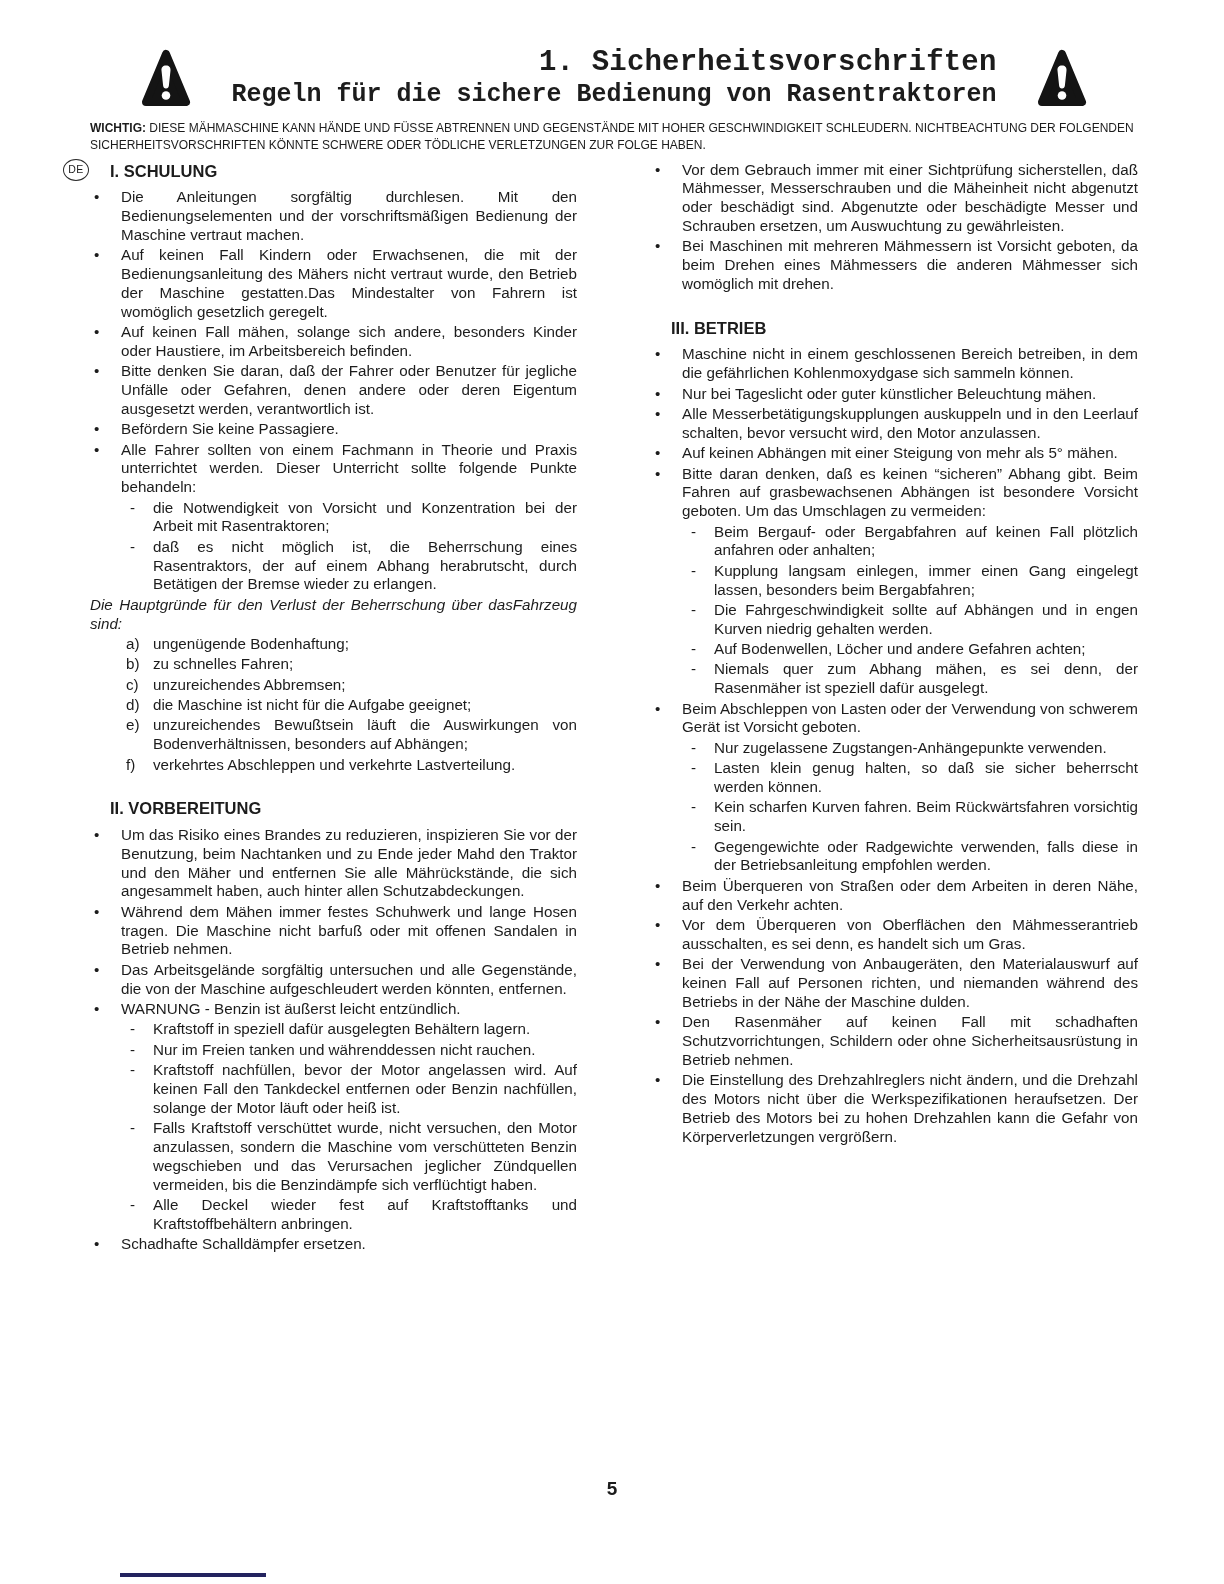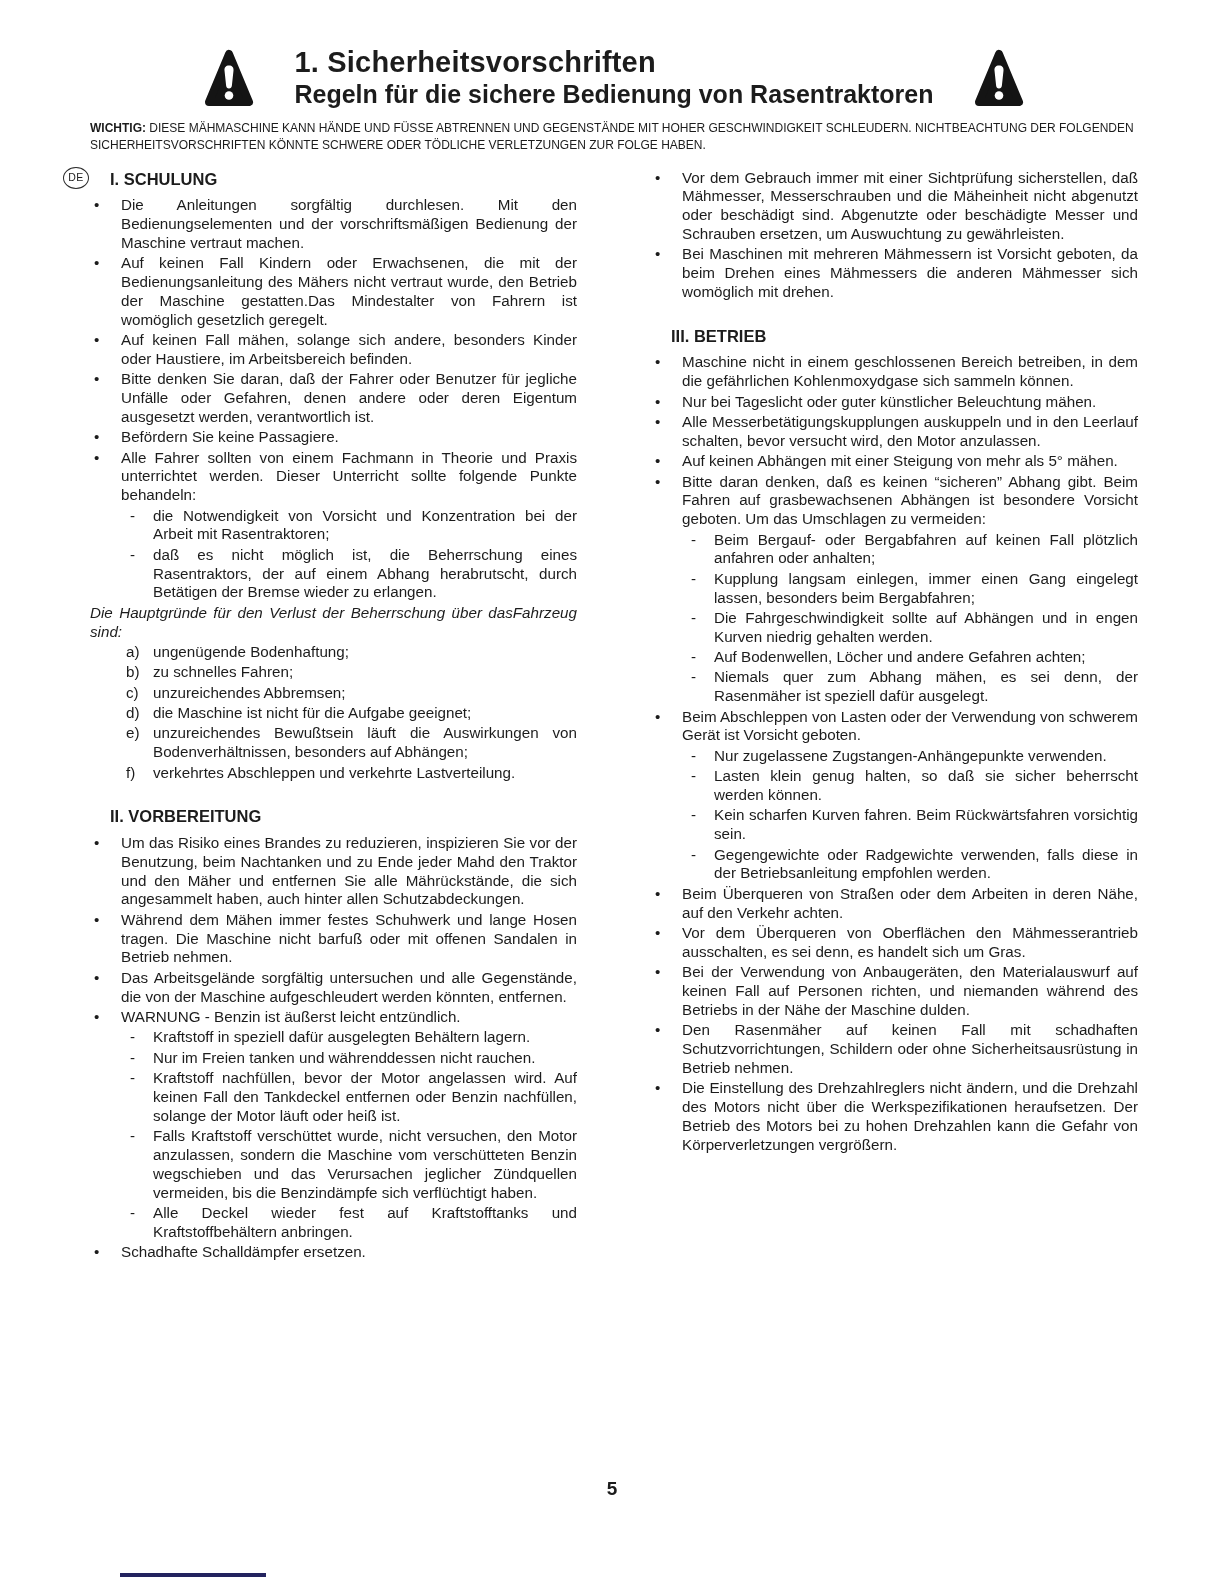--- a/index.html
+++ b/index.html
@@ -5,26 +5,26 @@
   * { margin:0; padding:0; box-sizing:border-box; }
   html,body { background:#ffffff; }
   body { font-family:"Liberation Sans", sans-serif; color:#1c1c1c; }
   .page {
     position:relative; width:1224px; height:1584px; margin:0 auto;
     background:#ffffff; overflow:hidden;
     padding:46px 86px 0 90px;
   }
   .header { display:flex; align-items:flex-start; justify-content:center; gap:40px; }
   .warn-icon { flex:0 0 auto; margin-top:3px; line-height:0; }
-  .header-text { text-align:left; }
+  .header-text { text-align:right;font-family:Liberation Mono, monospace; }
   .title { font-size:29px; font-weight:bold; letter-spacing:0.2px; }
   .subtitle { font-size:25px; font-weight:bold; margin-top:1px; }
   .important { margin-top:11px; font-size:12px; line-height:1.4; text-align:left; }
   .important .label { font-weight:bold; }
-  .columns { display:flex; gap:74px; margin-top:15px; }
+  .columns { display:flex; gap:74px; margin-top:7px; }
   .col { flex:1 1 0; font-size:15.2px; line-height:1.24; }
   .blk { position:relative; margin:0 0 1.5px 0; text-align:justify; }
   .blk.bullet { padding-left:31px; }
   .blk.bullet > .marker { position:absolute; left:4px; top:0; }
   .blk.dash { padding-left:63px; }
   .blk.dash > .marker { position:absolute; left:40px; top:0; }
   .blk.letter { padding-left:63px; }
   .blk.letter > .marker { position:absolute; left:36px; top:0; }
   .blk.para { padding-left:0;font-style:italic; }
   .blk.heading {

